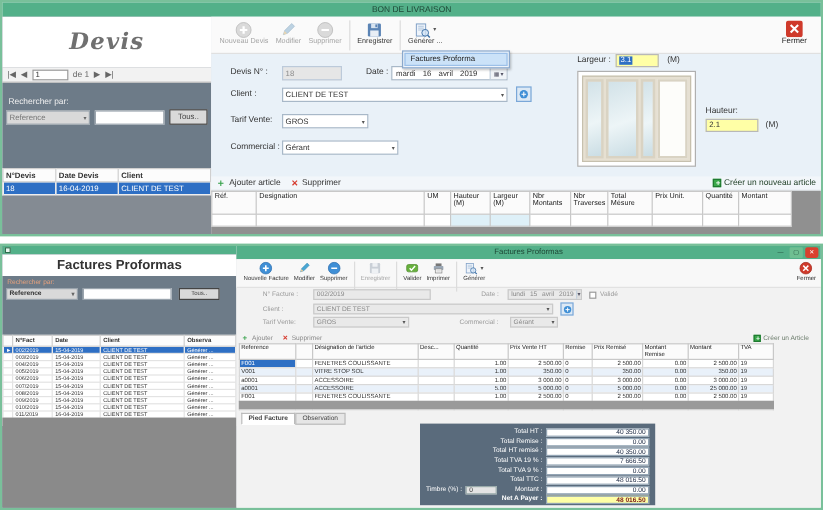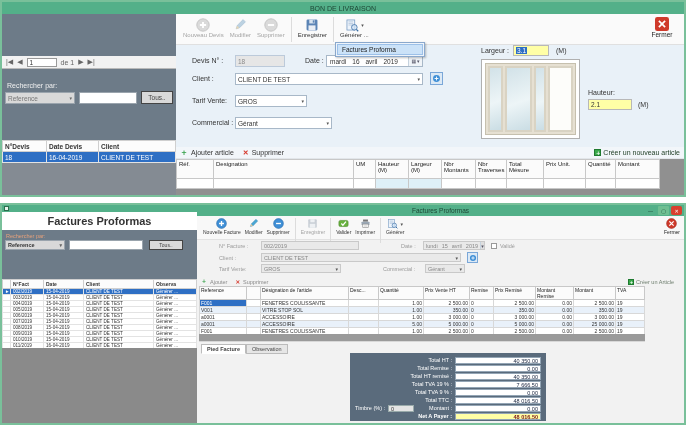--- a/index.html
+++ b/index.html
@@ -171,20 +171,21 @@
 <body>
 
 <div id="canvas">
 
   <section class="win win-top">
     <div class="tb">
       <span>BON DE LIVRAISON</span>
     </div>
 
     <div class="tw-left">
+      <div class="devis-title">Devis</div>
       <div class="nav">
         <span>|◀</span>
         <span>◀</span>
         <span class="navbox">1</span>
         <span>de 1</span>
         <span>▶</span>
         <span>▶|</span>
       </div>
       <div class="tw-search-label">Rechercher par:</div>
       <div class="combo abs" style="left:3px;top:78px;width:70px;">

